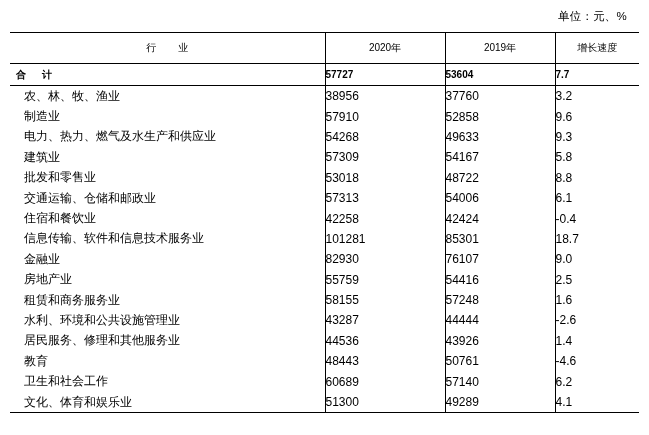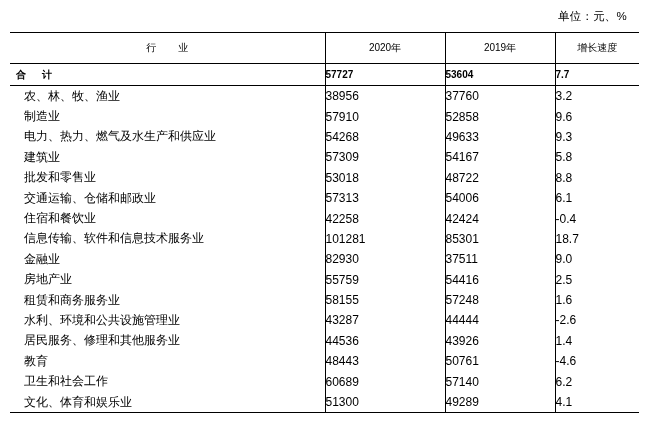--- a/index.html
+++ b/index.html
@@ -166,21 +166,21 @@
       </tr>
       <tr class="row">
         <td class="name indent">信息传输、软件和信息技术服务业</td>
         <td class="num vline">101281</td>
         <td class="num vline">85301</td>
         <td class="num g vline">18.7</td>
       </tr>
       <tr class="row">
         <td class="name indent">金融业</td>
         <td class="num vline">82930</td>
-        <td class="num vline">37511</td>
+        <td class="num vline">76107</td>
         <td class="num g vline">9.0</td>
       </tr>
       <tr class="row">
         <td class="name indent">房地产业</td>
         <td class="num vline">55759</td>
         <td class="num vline">54416</td>
         <td class="num g vline">2.5</td>
       </tr>
       <tr class="row">
         <td class="name indent">租赁和商务服务业</td>

